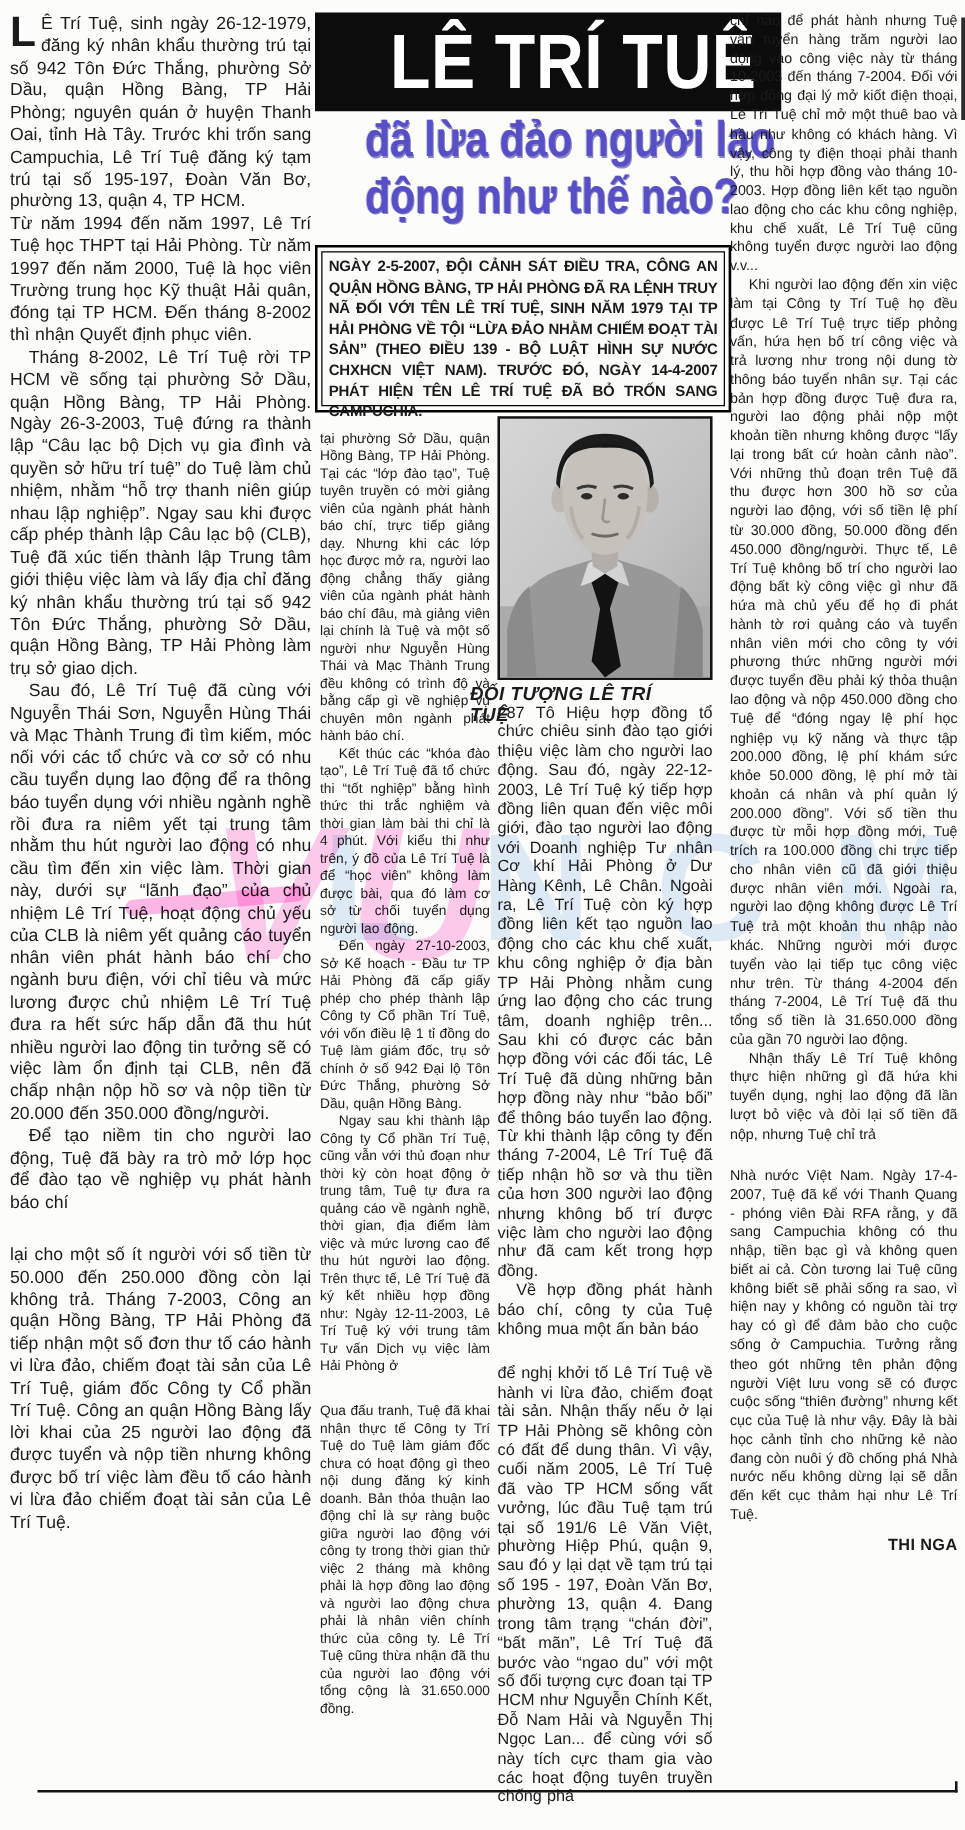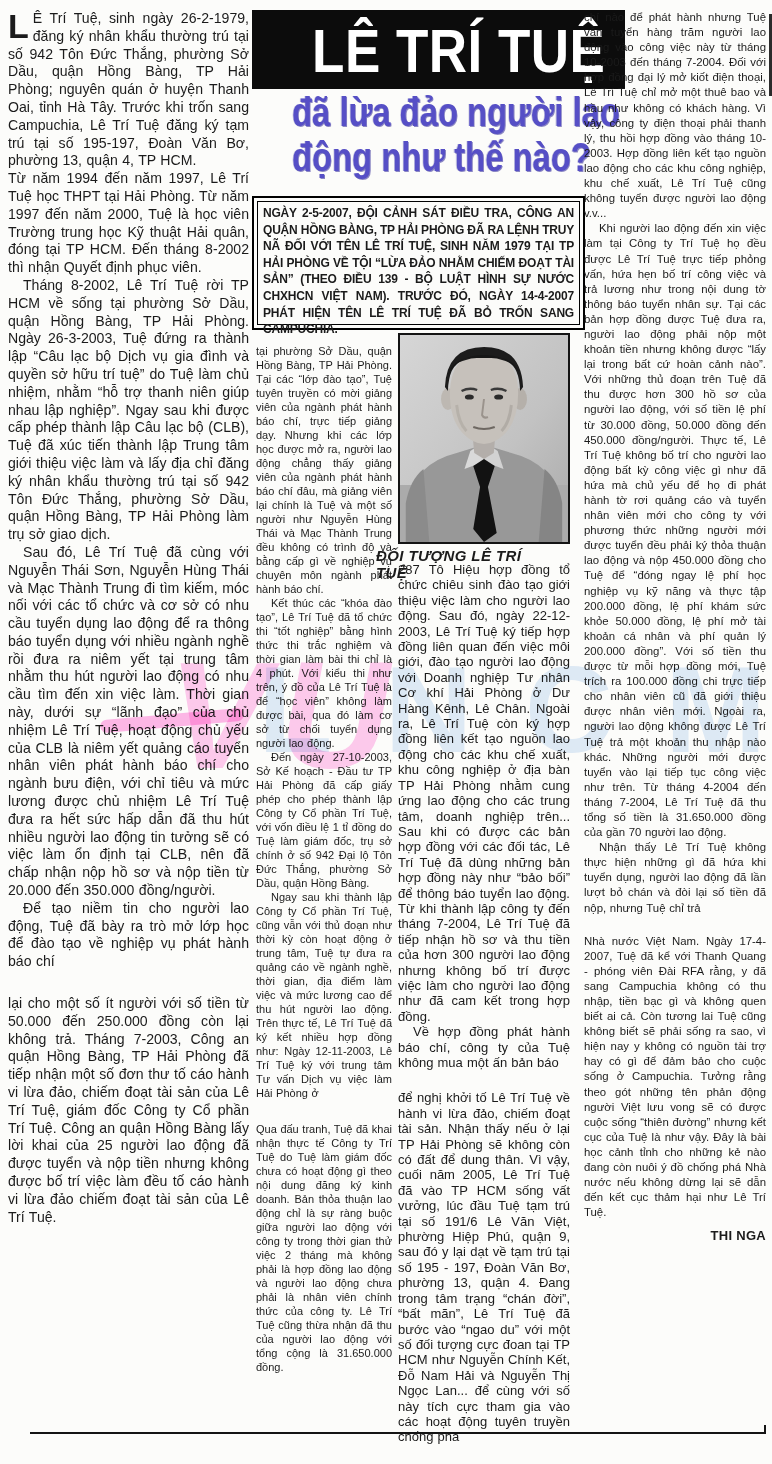--- a/index.html
+++ b/index.html
@@ -110,21 +110,21 @@
       <path d="M86,64 L84,80 Q86,84 90,82" stroke="#9a938c" stroke-width="2" fill="none"></path>
       <path d="M75,92 Q86,96 97,92" stroke="#6e6862" stroke-width="2.2" fill="none"></path>
 
       <path d="M58,70 Q60,88 68,96" stroke="#aca69f" stroke-width="3" fill="none" opacity="0.6"></path>
       <path d="M114,70 Q112,88 104,96" stroke="#a49e97" stroke-width="3" fill="none" opacity="0.6"></path>
     </svg>
   </div>
   <div id="caption">ĐỐI TƯỢNG LÊ TRÍ TUỆ</div>
 
   <div id="col1" class="col band">
-    <p class="para"><span class="dropcap">L</span><span>Ê Trí Tuệ, sinh ngày 26-2-1979, đăng ký nhân khẩu thường trú tại số 942 Tôn Đức Thắng, phường Sở Dầu, quận Hồng Bàng, TP Hải Phòng; nguyên quán ở huyện Thanh Oai, tỉnh Hà Tây. Trước khi trốn sang Campuchia, Lê Trí Tuệ đăng ký tạm trú tại số 195-197, Đoàn Văn Bơ, phường 13, quận 4, TP HCM.</span></p>
+    <p class="para"><span class="dropcap">L</span><span>Ê Trí Tuệ, sinh ngày 26-12-1979, đăng ký nhân khẩu thường trú tại số 942 Tôn Đức Thắng, phường Sở Dầu, quận Hồng Bàng, TP Hải Phòng; nguyên quán ở huyện Thanh Oai, tỉnh Hà Tây. Trước khi trốn sang Campuchia, Lê Trí Tuệ đăng ký tạm trú tại số 195-197, Đoàn Văn Bơ, phường 13, quận 4, TP HCM.</span></p>
     <div class="band" style="display:contents"><p class="para">Từ năm 1994 đến năm 1997, Lê Trí Tuệ học THPT tại Hải Phòng. Từ năm 1997 đến năm 2000, Tuệ là học viên Trường trung học Kỹ thuật Hải quân, đóng tại TP HCM. Đến tháng 8-2002 thì nhận Quyết định phục viên.</p><p class="para">Tháng 8-2002, Lê Trí Tuệ rời TP HCM về sống tại phường Sở Dầu, quận Hồng Bàng, TP Hải Phòng. Ngày 26-3-2003, Tuệ đứng ra thành lập “Câu lạc bộ Dịch vụ gia đình và quyền sở hữu trí tuệ” do Tuệ làm chủ nhiệm, nhằm “hỗ trợ thanh niên giúp nhau lập nghiệp”. Ngay sau khi được cấp phép thành lập Câu lạc bộ (CLB), Tuệ đã xúc tiến thành lập Trung tâm giới thiệu việc làm và lấy địa chỉ đăng ký nhân khẩu thường trú tại số 942 Tôn Đức Thắng, phường Sở Dầu, quận Hồng Bàng, TP Hải Phòng làm trụ sở giao dịch.</p><p class="para">Sau đó, Lê Trí Tuệ đã cùng với Nguyễn Thái Sơn, Nguyễn Hùng Thái và Mạc Thành Trung đi tìm kiếm, móc nối với các tổ chức và cơ sở có nhu cầu tuyển dụng lao động để ra thông báo tuyển dụng với nhiều ngành nghề rồi đưa ra niêm yết tại trung tâm nhằm thu hút người lao động có nhu cầu tìm đến xin việc làm. Thời gian này, dưới sự “lãnh đạo” của chủ nhiệm Lê Trí Tuệ, hoạt động chủ yếu của CLB là niêm yết quảng cáo tuyển nhân viên phát hành báo chí cho ngành bưu điện, với chỉ tiêu và mức lương được chủ nhiệm Lê Trí Tuệ đưa ra hết sức hấp dẫn đã thu hút nhiều người lao động tin tưởng sẽ có việc làm ổn định tại CLB, nên đã chấp nhận nộp hồ sơ và nộp tiền từ 20.000 đến 350.000 đồng/người.</p><p class="para">Để tạo niềm tin cho người lao động, Tuệ đã bày ra trò mở lớp học để đào tạo về nghiệp vụ phát hành báo chí</p></div>
     <div class="gap1"></div>
     <div class="band">
         <p class="para">lại cho một số ít người với số tiền từ 50.000 đến 250.000 đồng còn lại không trả. Tháng 7-2003, Công an quận Hồng Bàng, TP Hải Phòng đã tiếp nhận một số đơn thư tố cáo hành vi lừa đảo, chiếm đoạt tài sản của Lê Trí Tuệ, giám đốc Công ty Cổ phần Trí Tuệ. Công an quận Hồng Bàng lấy lời khai của 25 người lao động đã được tuyển và nộp tiền nhưng không được bố trí việc làm đều tố cáo hành vi lừa đảo chiếm đoạt tài sản của Lê Trí Tuệ.</p>
       </div>
   </div>
 
   <div id="col2a" class="col">
     <div class="band">
         <p class="para">tại phường Sở Dầu, quận Hồng Bàng, TP Hải Phòng. Tại các “lớp đào tạo”, Tuệ tuyên truyền có mời giảng viên của ngành phát hành báo chí, trực tiếp giảng dạy. Nhưng khi các lớp học được mở ra, người lao động chẳng thấy giảng viên của ngành phát hành báo chí đâu, mà giảng viên lại chính là Tuệ và một số người như Nguyễn Hùng Thái và Mạc Thành Trung đều không có trình độ và bằng cấp gì về nghiệp vụ chuyên môn ngành phát hành báo chí.</p>
@@ -146,21 +146,21 @@
     <div class="gap3"></div>
     <div class="band">
         <p class="para">để nghị khởi tố Lê Trí Tuệ về hành vi lừa đảo, chiếm đoạt tài sản. Nhận thấy nếu ở lại TP Hải Phòng sẽ không còn có đất để dung thân. Vì vậy, cuối năm 2005, Lê Trí Tuệ đã vào TP HCM sống vất vưởng, lúc đầu Tuệ tạm trú tại số 191/6 Lê Văn Việt, phường Hiệp Phú, quận 9, sau đó y lại dạt về tạm trú tại số 195 - 197, Đoàn Văn Bơ, phường 13, quận 4. Đang trong tâm trạng “chán đời”, “bất mãn”, Lê Trí Tuệ đã bước vào “ngao du” với một số đối tượng cực đoan tại TP HCM như Nguyễn Chính Kết, Đỗ Nam Hải và Nguyễn Thị Ngọc Lan... để cùng với số này tích cực tham gia vào các hoạt động tuyên truyền chống phá</p>
       </div>
   </div>
 
   <div id="col3" class="col">
     <div class="band">
         <p class="para">chí nào để phát hành nhưng Tuệ vẫn tuyển hàng trăm người lao động vào công việc này từ tháng 10-2003 đến tháng 7-2004. Đối với hợp đồng đại lý mở kiốt điện thoại, Lê Trí Tuệ chỉ mở một thuê bao và hầu như không có khách hàng. Vì vậy, công ty điện thoại phải thanh lý, thu hồi hợp đồng vào tháng 10-2003. Hợp đồng liên kết tạo nguồn lao động cho các khu công nghiệp, khu chế xuất, Lê Trí Tuệ cũng không tuyển được người lao động v.v...</p>
         <p class="para">Khi người lao động đến xin việc làm tại Công ty Trí Tuệ họ đều được Lê Trí Tuệ trực tiếp phỏng vấn, hứa hẹn bố trí công việc và trả lương như trong nội dung tờ thông báo tuyển nhân sự. Tại các bản hợp đồng được Tuệ đưa ra, người lao động phải nộp một khoản tiền nhưng không được “lấy lại trong bất cứ hoàn cảnh nào”. Với những thủ đoạn trên Tuệ đã thu được hơn 300 hồ sơ của người lao động, với số tiền lệ phí từ 30.000 đồng, 50.000 đồng đến 450.000 đồng/người. Thực tế, Lê Trí Tuệ không bố trí cho người lao động bất kỳ công việc gì như đã hứa mà chủ yếu để họ đi phát hành tờ rơi quảng cáo và tuyển nhân viên mới cho công ty với phương thức những người mới được tuyển đều phải ký thỏa thuận lao động và nộp 450.000 đồng cho Tuệ để “đóng ngay lệ phí học nghiệp vụ kỹ năng và thực tập 200.000 đồng, lệ phí khám sức khỏe 50.000 đồng, lệ phí mở tài khoản cá nhân và phí quản lý 200.000 đồng”. Với số tiền thu được từ mỗi hợp đồng mới, Tuệ trích ra 100.000 đồng chi trực tiếp cho nhân viên cũ đã giới thiệu được nhân viên mới. Ngoài ra, người lao động không được Lê Trí Tuệ trả một khoản thu nhập nào khác. Những người mới được tuyển vào lại tiếp tục công việc như trên. Từ tháng 4-2004 đến tháng 7-2004, Lê Trí Tuệ đã thu tổng số tiền là 31.650.000 đồng của gần 70 người lao động.</p>
-        <p class="para">Nhận thấy Lê Trí Tuệ không thực hiện những gì đã hứa khi tuyển dụng, người lao động đã lần lượt bỏ chán và đòi lại số tiền đã nộp, nhưng Tuệ chỉ trả</p>
+        <p class="para">Nhận thấy Lê Trí Tuệ không thực hiện những gì đã hứa khi tuyển dụng, nghị lao động đã lần lượt bỏ việc và đòi lại số tiền đã nộp, nhưng Tuệ chỉ trả</p>
       </div>
     <div class="gap4"></div>
     <div class="band">
         <p class="para">Nhà nước Việt Nam. Ngày 17-4-2007, Tuệ đã kể với Thanh Quang - phóng viên Đài RFA rằng, y đã sang Campuchia không có thu nhập, tiền bạc gì và không quen biết ai cả. Còn tương lai Tuệ cũng không biết sẽ phải sống ra sao, vì hiện nay y không có nguồn tài trợ hay có gì để đảm bảo cho cuộc sống ở Campuchia. Tưởng rằng theo gót những tên phản động người Việt lưu vong sẽ có được cuộc sống “thiên đường” nhưng kết cục của Tuệ là như vậy. Đây là bài học cảnh tỉnh cho những kẻ nào đang còn nuôi ý đồ chống phá Nhà nước nếu không dừng lại sẽ dẫn đến kết cục thảm hại như Lê Trí Tuệ.</p>
       </div>
     <div class="byline">THI NGA</div>
   </div>
 
   <div id="wm-pink" class="wm">VU</div>
   <div id="wm-pink-swoosh" class="wm"></div>

